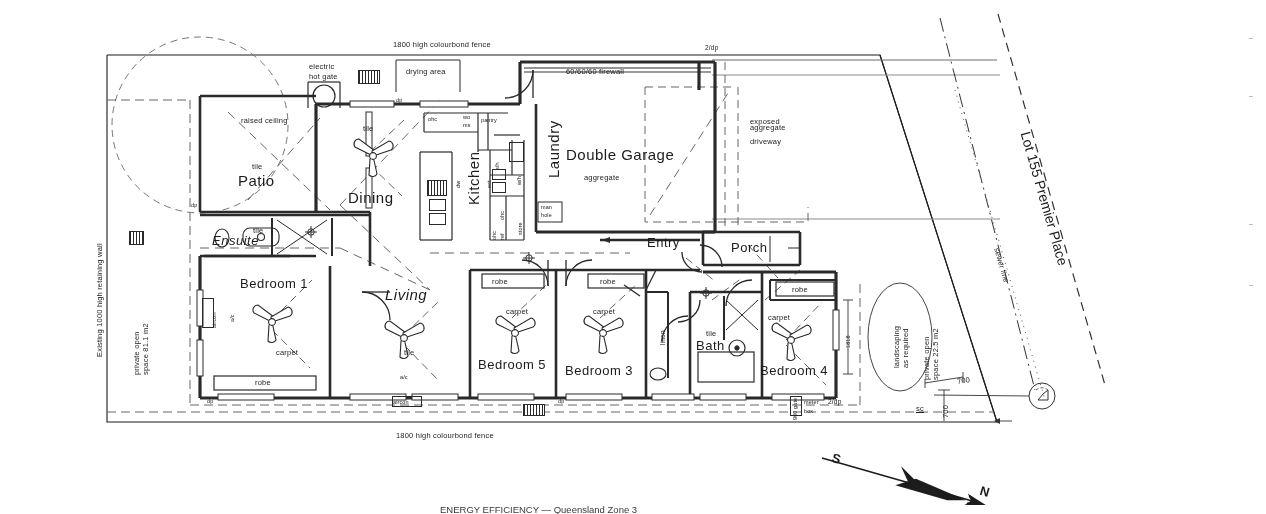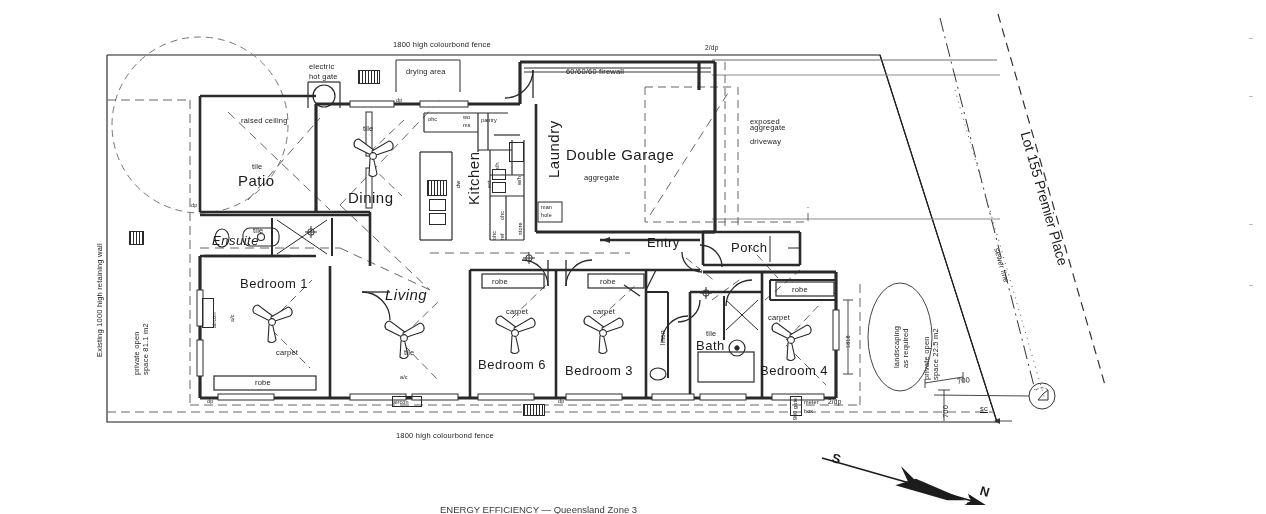--- a/index.html
+++ b/index.html
@@ -339,21 +339,21 @@
   <div class="thinbox" style="left:790px;top:396px;width:12px;height:20px;"></div>
 
   <div class="lbl room" style="left:238px;top:173px;">Patio</div>
   <div class="lbl room" style="left:348px;top:190px;">Dining</div>
   <div class="lbl room rot90" style="left:466px;top:205px;">Kitchen</div>
   <div class="lbl room rot90" style="left:546px;top:178px;">Laundry</div>
   <div class="lbl room" style="left:566px;top:147px;">Double Garage</div>
   <div class="lbl room sm" style="left:212px;top:234px;font-style:italic;">Ensuite</div>
   <div class="lbl room sm" style="left:240px;top:277px;">Bedroom 1</div>
   <div class="lbl room" style="left:385px;top:287px;font-style:italic;">Living</div>
-  <div class="lbl room sm" style="left:478px;top:358px;">Bedroom 6</div>
+  <div class="lbl room sm" style="left:478px;top:358px;">Bedroom 5</div>
   <div class="lbl room sm" style="left:565px;top:364px;">Bedroom 3</div>
   <div class="lbl room sm" style="left:760px;top:364px;">Bedroom 4</div>
   <div class="lbl room sm" style="left:696px;top:327px;margin-top:12px;">Bath</div>
   <div class="lbl room sm" style="left:647px;top:236px;text-align:center;">Entry</div>
   <div class="lbl room sm" style="left:731px;top:241px;">Porch</div>
 
   <div class="lbl tiny2" style="left:252px;top:163px;">tile</div>
   <div class="lbl tiny2" style="left:363px;top:125px;">tile</div>
   <div class="lbl tiny2" style="left:253px;top:227px;">tile</div>
   <div class="lbl tiny2" style="left:276px;top:349px;">carpet</div>
@@ -412,21 +412,21 @@
   <div class="lbl micro" style="left:393px;top:400px;">aircon</div>
   <div class="lbl micro" style="left:400px;top:375px;">a/c</div>
 
   <div class="lbl micro" style="left:804px;top:400px;">meter</div>
   <div class="lbl micro" style="left:804px;top:409px;">box</div>
   <div class="lbl micro rot90" style="left:793px;top:420px;">900 gate</div>
 
   <div class="lbl micro rot90" style="left:846px;top:348px;">1818</div>
   <div class="lbl tiny2" style="left:957px;top:377px;transform:rotate(-9deg);">700</div>
   <div class="lbl tiny2 rot90" style="left:942px;top:418px;">700</div>
-  <div class="lbl tiny2" style="left:980px;top:405px;text-decoration:underline;">sc</div>
+  <div class="lbl tiny2" style="left:916px;top:405px;text-decoration:underline;">sc</div>
 
   <div class="lbl tiny2 rot90" style="left:133px;top:375px;">private  open</div>
   <div class="lbl tiny2 rot90" style="left:142px;top:375px;">space  81.1 m2</div>
   <div class="lbl tiny2 rot90" style="left:923px;top:380px;">private  open</div>
   <div class="lbl tiny2 rot90" style="left:932px;top:380px;">space 22.5 m2</div>
   <div class="lbl tiny2 rot90" style="left:893px;top:368px;">landscaping</div>
   <div class="lbl tiny2 rot90" style="left:902px;top:368px;">as required</div>
 
   <div class="lbl" style="left:1032px;top:130px;font-size:14px;transform:rotate(74deg);transform-origin:0 0;">Lot 155 Premier Place</div>
   <div class="lbl tiny2" style="left:1000px;top:247px;transform:rotate(74deg);transform-origin:0 0;">sewer   line</div>

